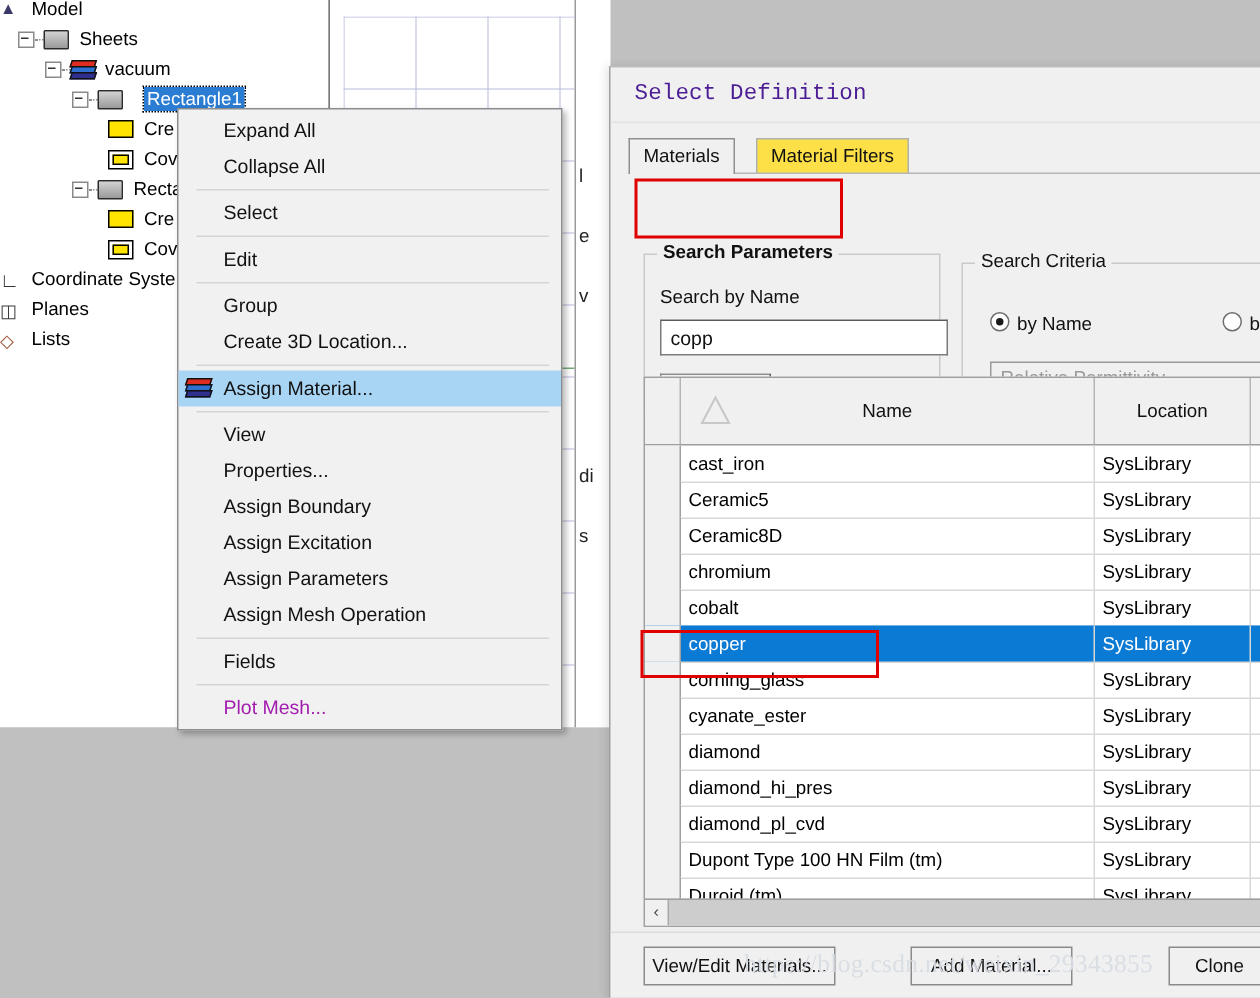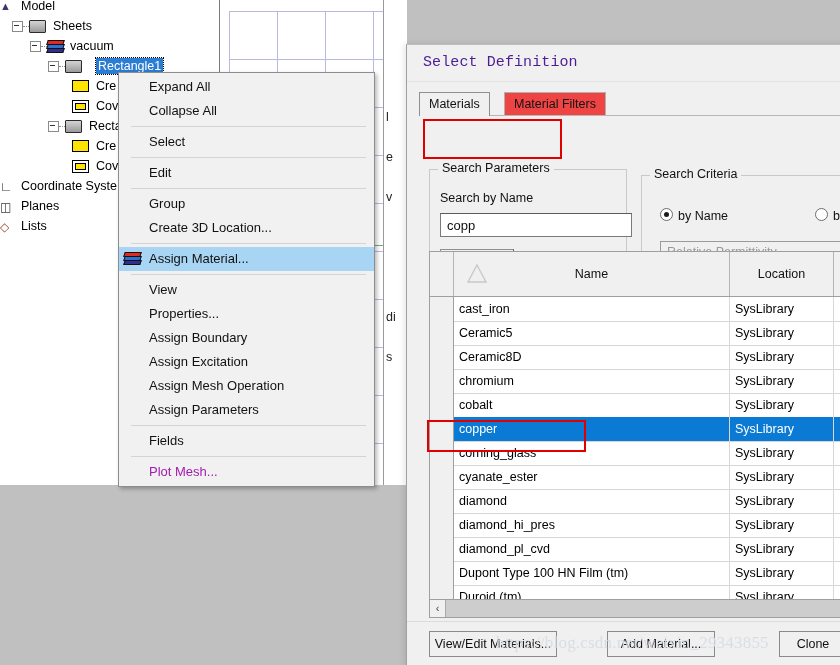--- a/index.html
+++ b/index.html
@@ -100,29 +100,29 @@
   #dlg-titlebar-sep{position:absolute;left:0;top:36px;width:440px;height:1px;background:#e2e2e2;}
 
   
   #tabstrip{position:absolute;left:12px;top:47px;width:428px;height:24px;}
   .tab{
     position:absolute;top:0;height:23px;line-height:23px;padding:0 9px;
     font-size:12.5px;color:#111;background:#f0f0f0;
     border:1px solid #b0b0b0;border-bottom:none;
   }
   .tab.active{background:#f0f0f0;border-color:#8f8f8f;z-index:3;}
-  .tab.inactive{background:#ef4444;}
+  .tab.inactive{background:#fde047;}
   #tab-underline{position:absolute;left:12px;top:70px;width:428px;height:1px;background:#b7b7b7;}
 
   
   .gbox{position:absolute;border:1px solid #c9c9c9;}
   .gtitle{position:absolute;font-size:12.5px;color:#111;background:#f0f0f0;padding:0 4px;top:-9px;}
 
   
-  #grp-search{left:22px;top:124px;width:196px;height:104px;}
+  #grp-search{left:22px;top:124px;width:196px;height:104px;font-weight:bold;}
   #grp-criteria{left:234px;top:130px;width:250px;height:92px;}
 
   #search-input{
     position:absolute;left:33px;top:168px;width:192px;height:24px;
     background:#fff;border:1px solid #7a7a7a;border-top-color:#5b5b5b;
     font-size:13px;color:#111;line-height:22px;padding-left:6px;box-sizing:border-box;
   }
   .btn{
     background:#f0f0f0;border:1px solid #8f8f8f;border-right-color:#5f5f5f;border-bottom-color:#5f5f5f;
     font-size:12.5px;color:#111;text-align:center;line-height:22px;height:24px;
@@ -307,22 +307,22 @@
             <i class="b1"></i>
             <i class="b2"></i>
             <i class="b3"></i>
           </span>
         </span><span>Assign Material...</span></div>
       <div class="msep"></div>
       <div class="mi"><span>View</span><span class="arrow"></span></div>
       <div class="mi"><span>Properties...</span></div>
       <div class="mi"><span>Assign Boundary</span><span class="arrow"></span></div>
       <div class="mi"><span>Assign Excitation</span><span class="arrow"></span></div>
+      <div class="mi"><span>Assign Parameters</span><span class="arrow"></span></div>
       <div class="mi"><span>Assign Mesh Operation</span><span class="arrow"></span></div>
-      <div class="mi"><span>Assign Parameters</span><span class="arrow"></span></div>
       <div class="msep"></div>
       <div class="mi"><span>Fields</span><span class="arrow"></span></div>
       <div class="msep"></div>
       <div class="mi dis"><span>Plot Mesh...</span></div>
     </div>
 </div>
 
 <div id="dialog" class="abs">
 
   <div id="dlg-title">Select Definition</div>

